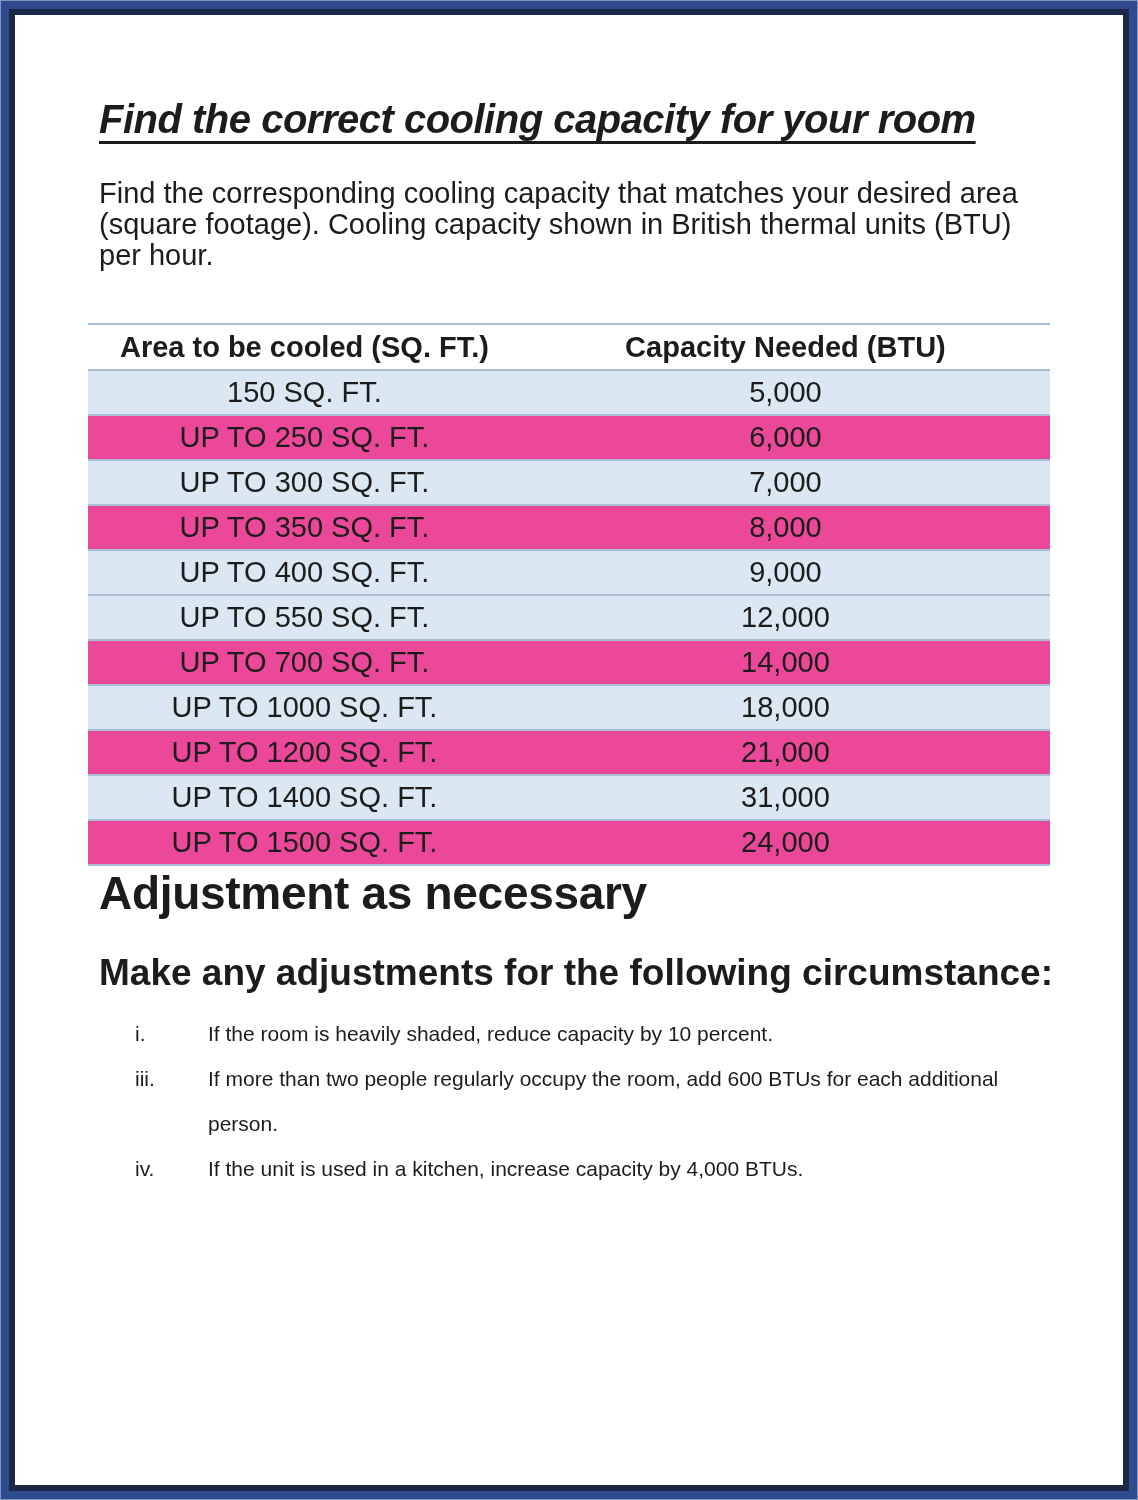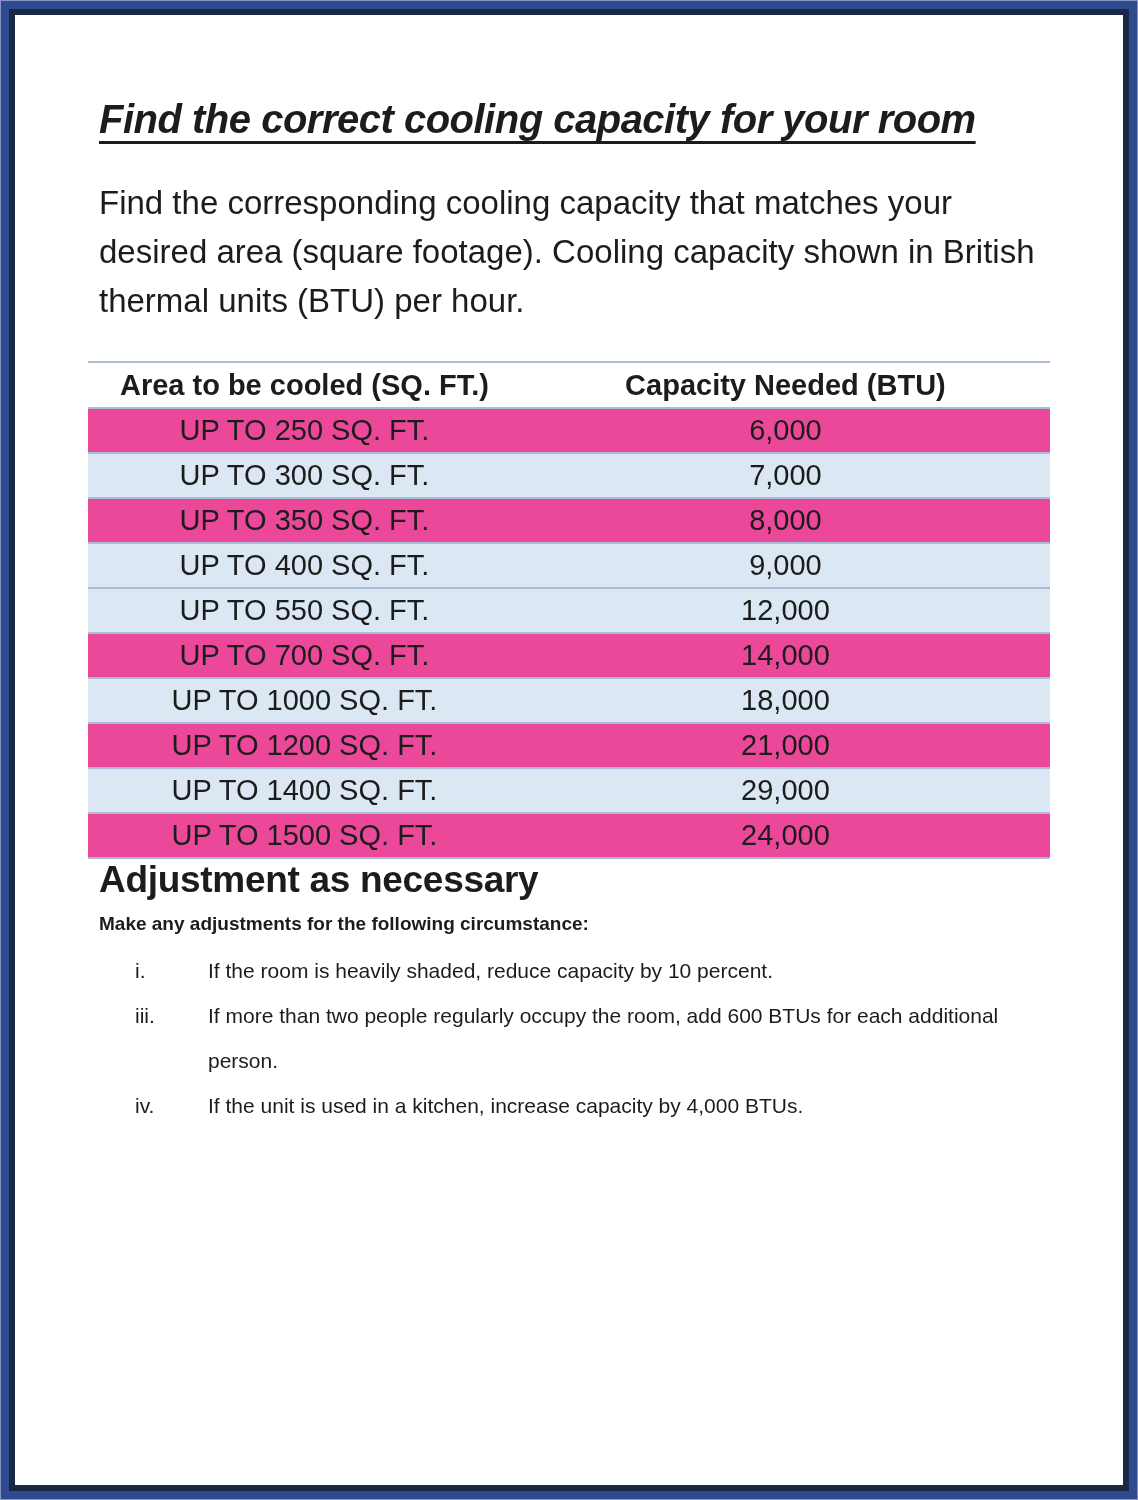--- a/index.html
+++ b/index.html
@@ -26,24 +26,24 @@
     font-style: italic;
     letter-spacing: -0.5px;
     text-decoration: underline;
     text-decoration-thickness: 3px;
     text-underline-offset: 8px;
     margin-bottom: 36px;
     white-space: nowrap;
   }
 
   .intro {
-    font-size: 33px;
-    line-height: 49px;
+    font-size: 29px;
+    line-height: 31px;
     max-width: 945px;
-    margin-bottom: 36px;
+    margin-bottom: 52px;
   }
 
   table.capacity-table {
     border-collapse: collapse;
     width: 962px;
     margin-left: -11px;
     table-layout: fixed;
     font-size: 29px;
   }
   table.capacity-table col.c1 { width: 45%; }
@@ -58,29 +58,30 @@
   }
   table.capacity-table td {
     text-align: center;
     height: 45px;
     border-bottom: 2px solid #a9bdd6;
     background: #ec4899;
   }
   table.capacity-table tr.shaded td { background: #dbe7f2; }
 
   .section-heading {
-    font-size: 37px;
+    font-size: 46px;
     font-weight: bold;
+    margin-bottom: 30px;
     letter-spacing: -0.3px;
   }
   .list-lead {
-    font-size: 19px;
+    font-size: 37px;
     font-weight: bold;
     line-height: 45px;
-    margin-bottom: 2px;
+    margin-bottom: 16px;
   }
   .list-item {
     padding-left: 36px;
     font-size: 21px;
     line-height: 45px;
   }
   .list-item .marker {
     display: inline-block;
     width: 73px;
     vertical-align: top;
@@ -106,20 +107,24 @@
           <col class="c1">
           <col class="c2">
         </colgroup>
       <thead>
         <tr>
           <th>Area to be cooled (SQ. FT.)</th>
           <th>Capacity Needed (BTU)</th>
         </tr>
       </thead>
       <tbody>
+          <tr class="shaded">
+            <td>150 SQ. FT.</td>
+            <td>5,000</td>
+          </tr>
           <tr>
             <td>UP TO 250 SQ. FT.</td>
             <td>6,000</td>
           </tr>
           <tr class="shaded">
             <td>UP TO 300 SQ. FT.</td>
             <td>7,000</td>
           </tr>
           <tr>
             <td>UP TO 350 SQ. FT.</td>
@@ -140,21 +145,21 @@
           <tr class="shaded">
             <td>UP TO 1000 SQ. FT.</td>
             <td>18,000</td>
           </tr>
           <tr>
             <td>UP TO 1200 SQ. FT.</td>
             <td>21,000</td>
           </tr>
           <tr class="shaded">
             <td>UP TO 1400 SQ. FT.</td>
-            <td>29,000</td>
+            <td>31,000</td>
           </tr>
           <tr>
             <td>UP TO 1500 SQ. FT.</td>
             <td>24,000</td>
           </tr>
         </tbody>
     </table>
 
     <h2 class="section-heading">Adjustment as necessary</h2>
 

